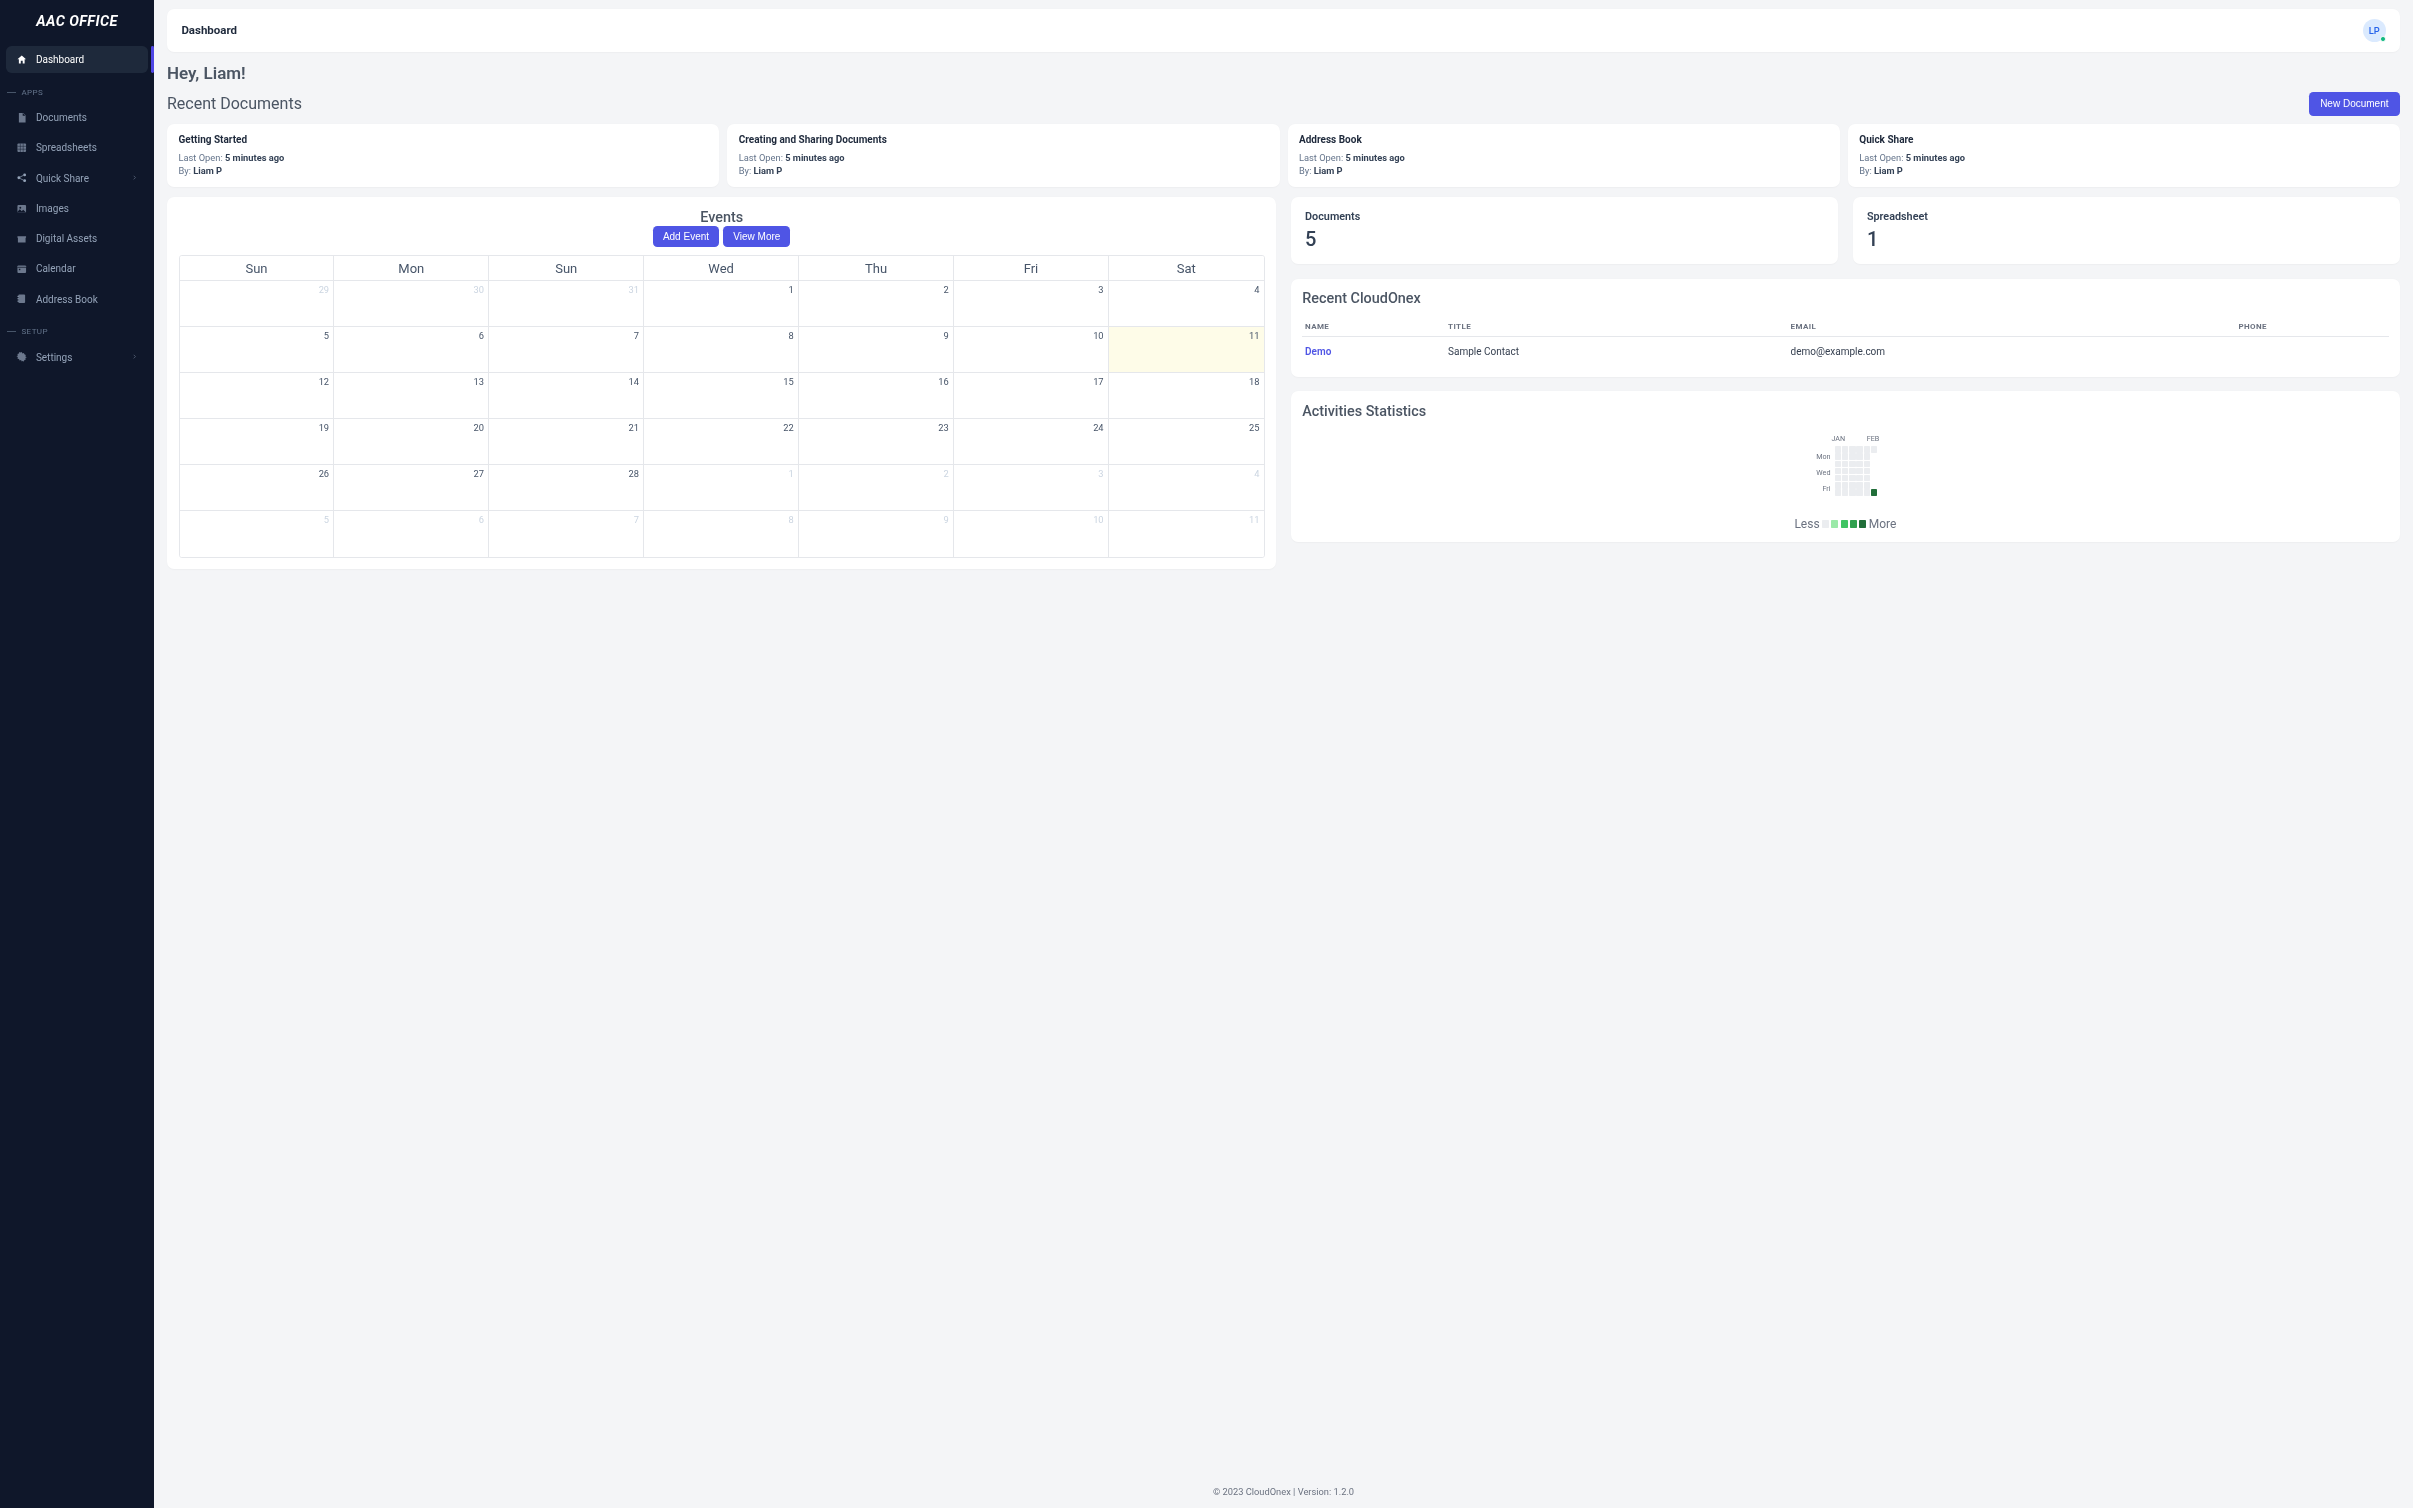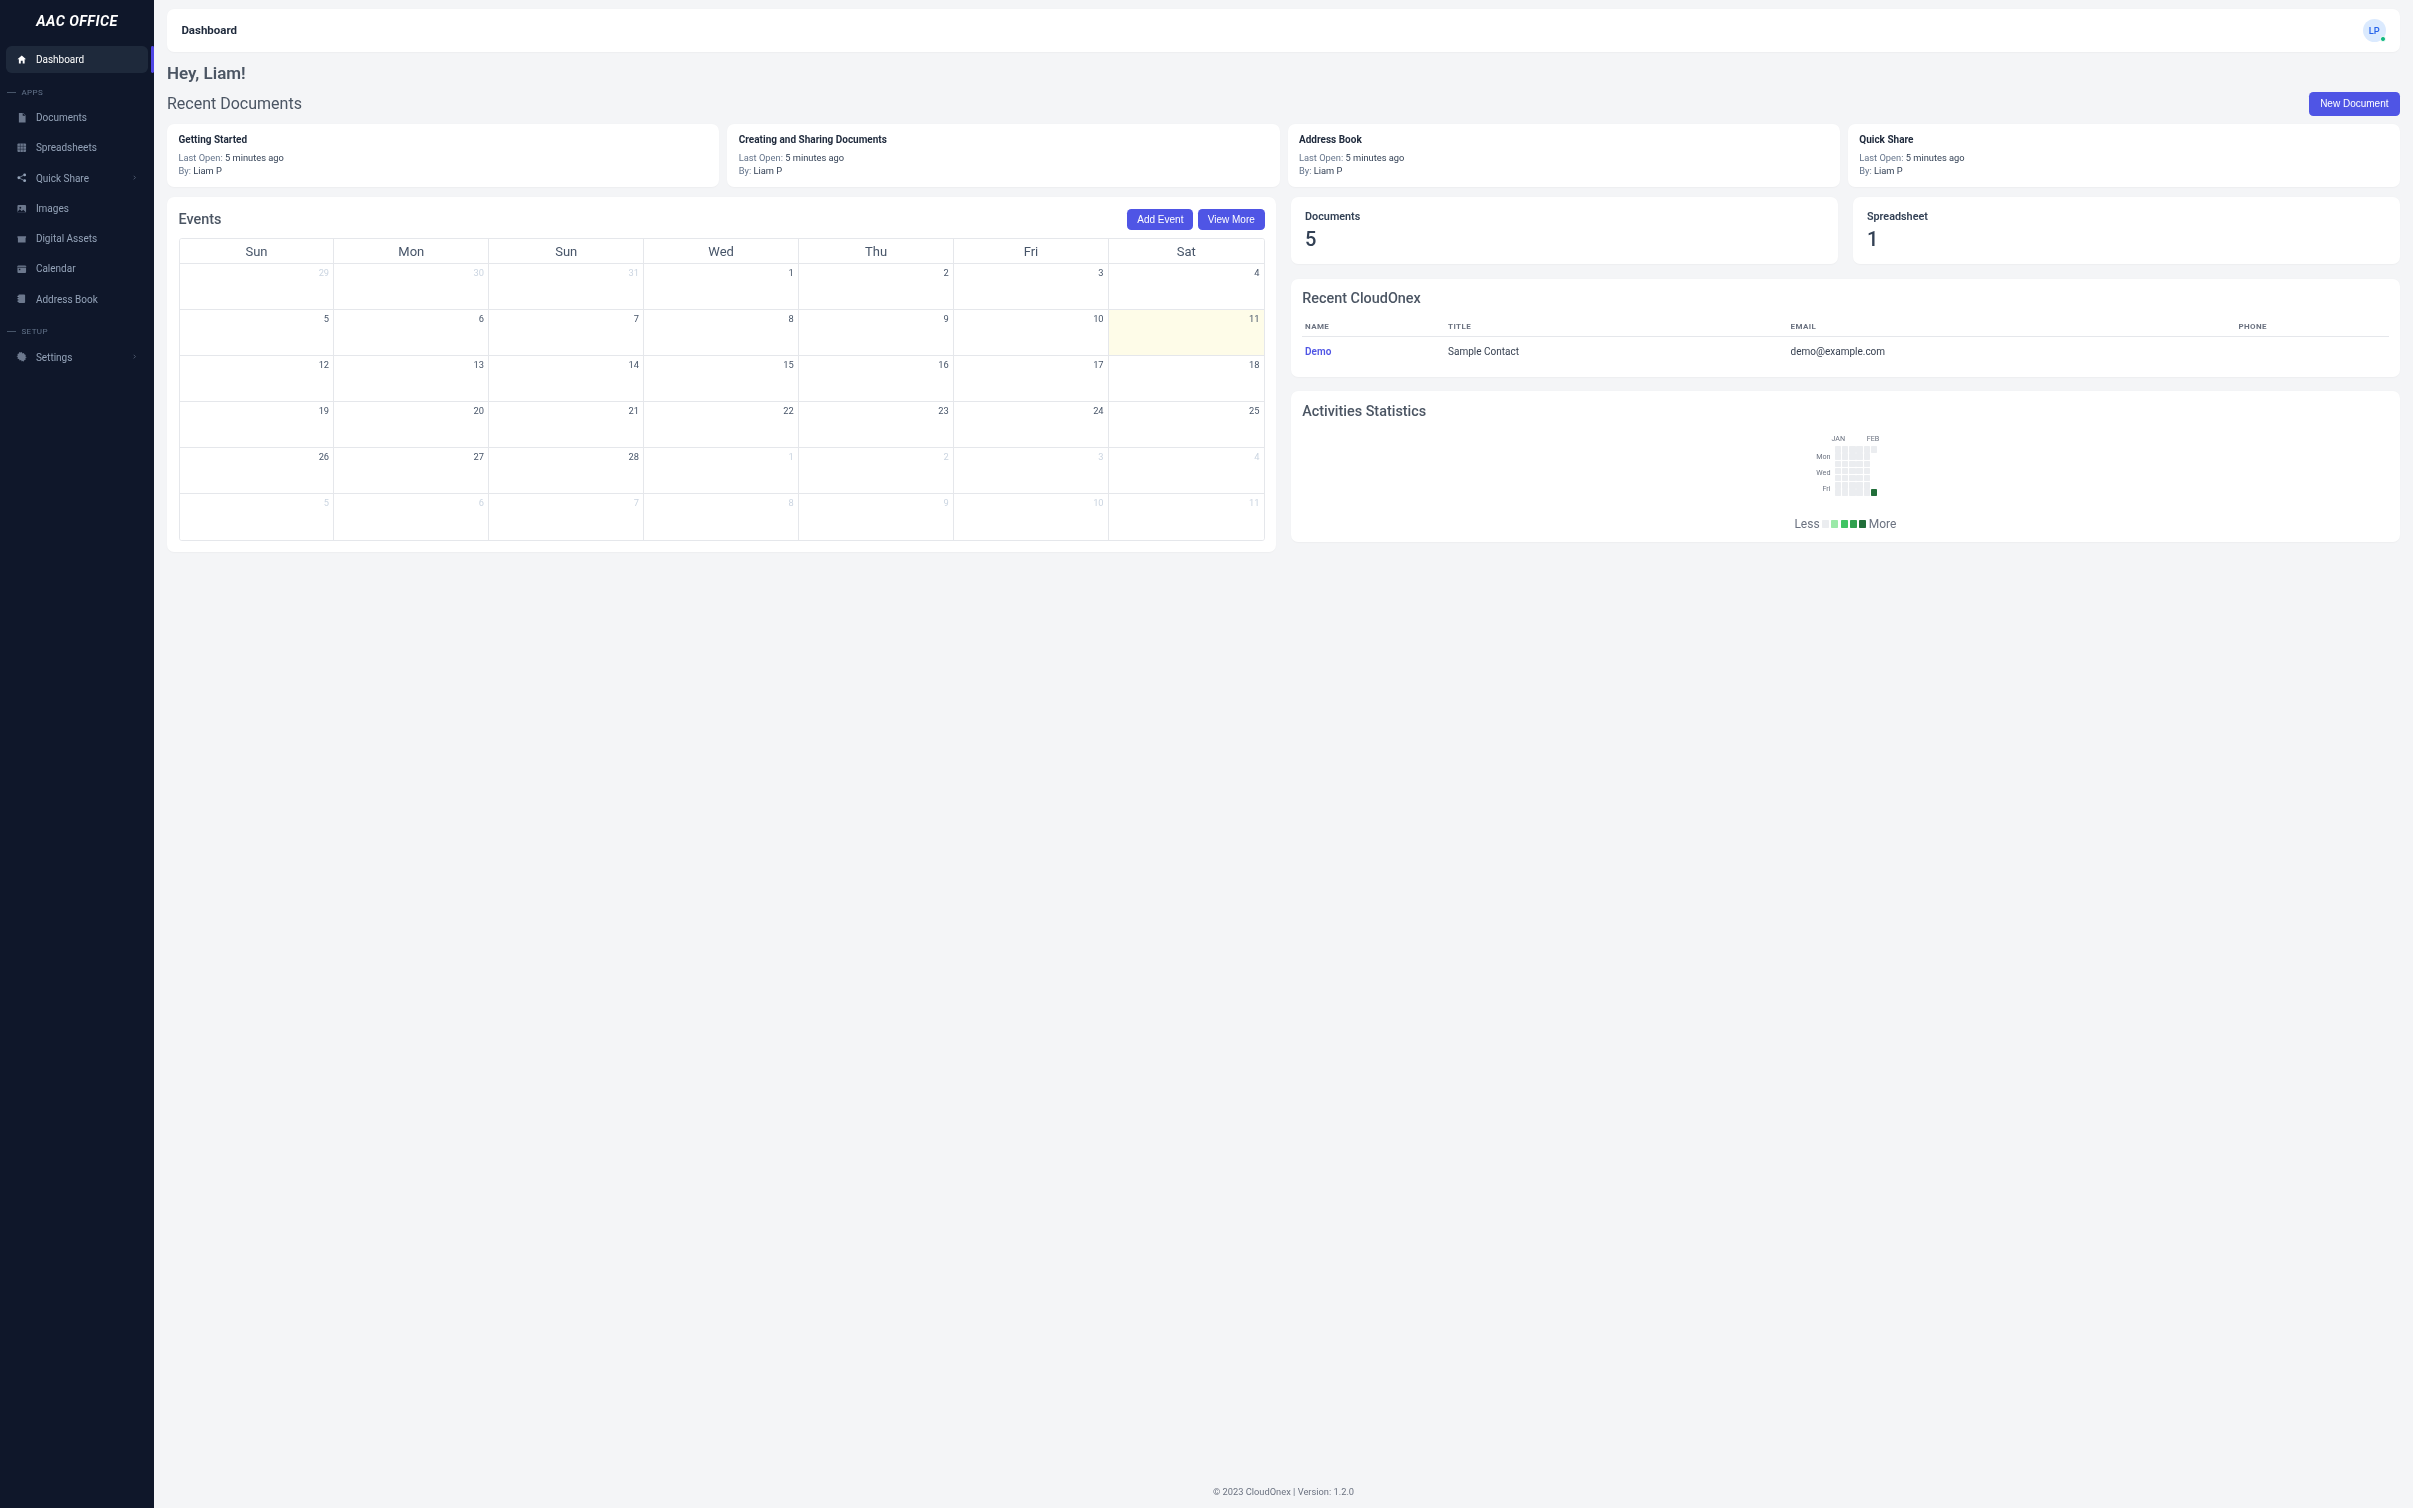--- a/index.html
+++ b/index.html
@@ -173,38 +173,39 @@
   font-weight: 700;
   font-size: 10px;
   color: #1e293b;
   margin-bottom: 7.2px;
 }
 .doc-card .meta {
   font-size: 9.3px;
   color: #64748b;
   margin-bottom: 1.4px;
 }
-.doc-card .meta .val { color: #334155; }
+.doc-card .meta .val { color: #334155; font-weight: bold; }
 .two-col {
   display: grid;
   grid-template-columns: 1fr 1fr;
   gap: 14.4px;
   align-items: start;
 }
 .panel {
   background: #fff;
   border-radius: 7.2px;
   padding: 11.5px;
   box-shadow: 0 0.7px 1.4px rgba(0,0,0,0.03);
 }
 .panel-head {
   display: flex;
   justify-content: space-between;
   align-items: center;
   margin-bottom: 8.6px;
+  flex-direction: column;
 }
 .panel-head .ptitle, .ptitle {
   font-size: 14.4px;
   color: #4b5563;
   font-weight: 500;
 }
 .panel-head .btns { display: flex; gap: 4.3px; }
 
 
 .cal {

